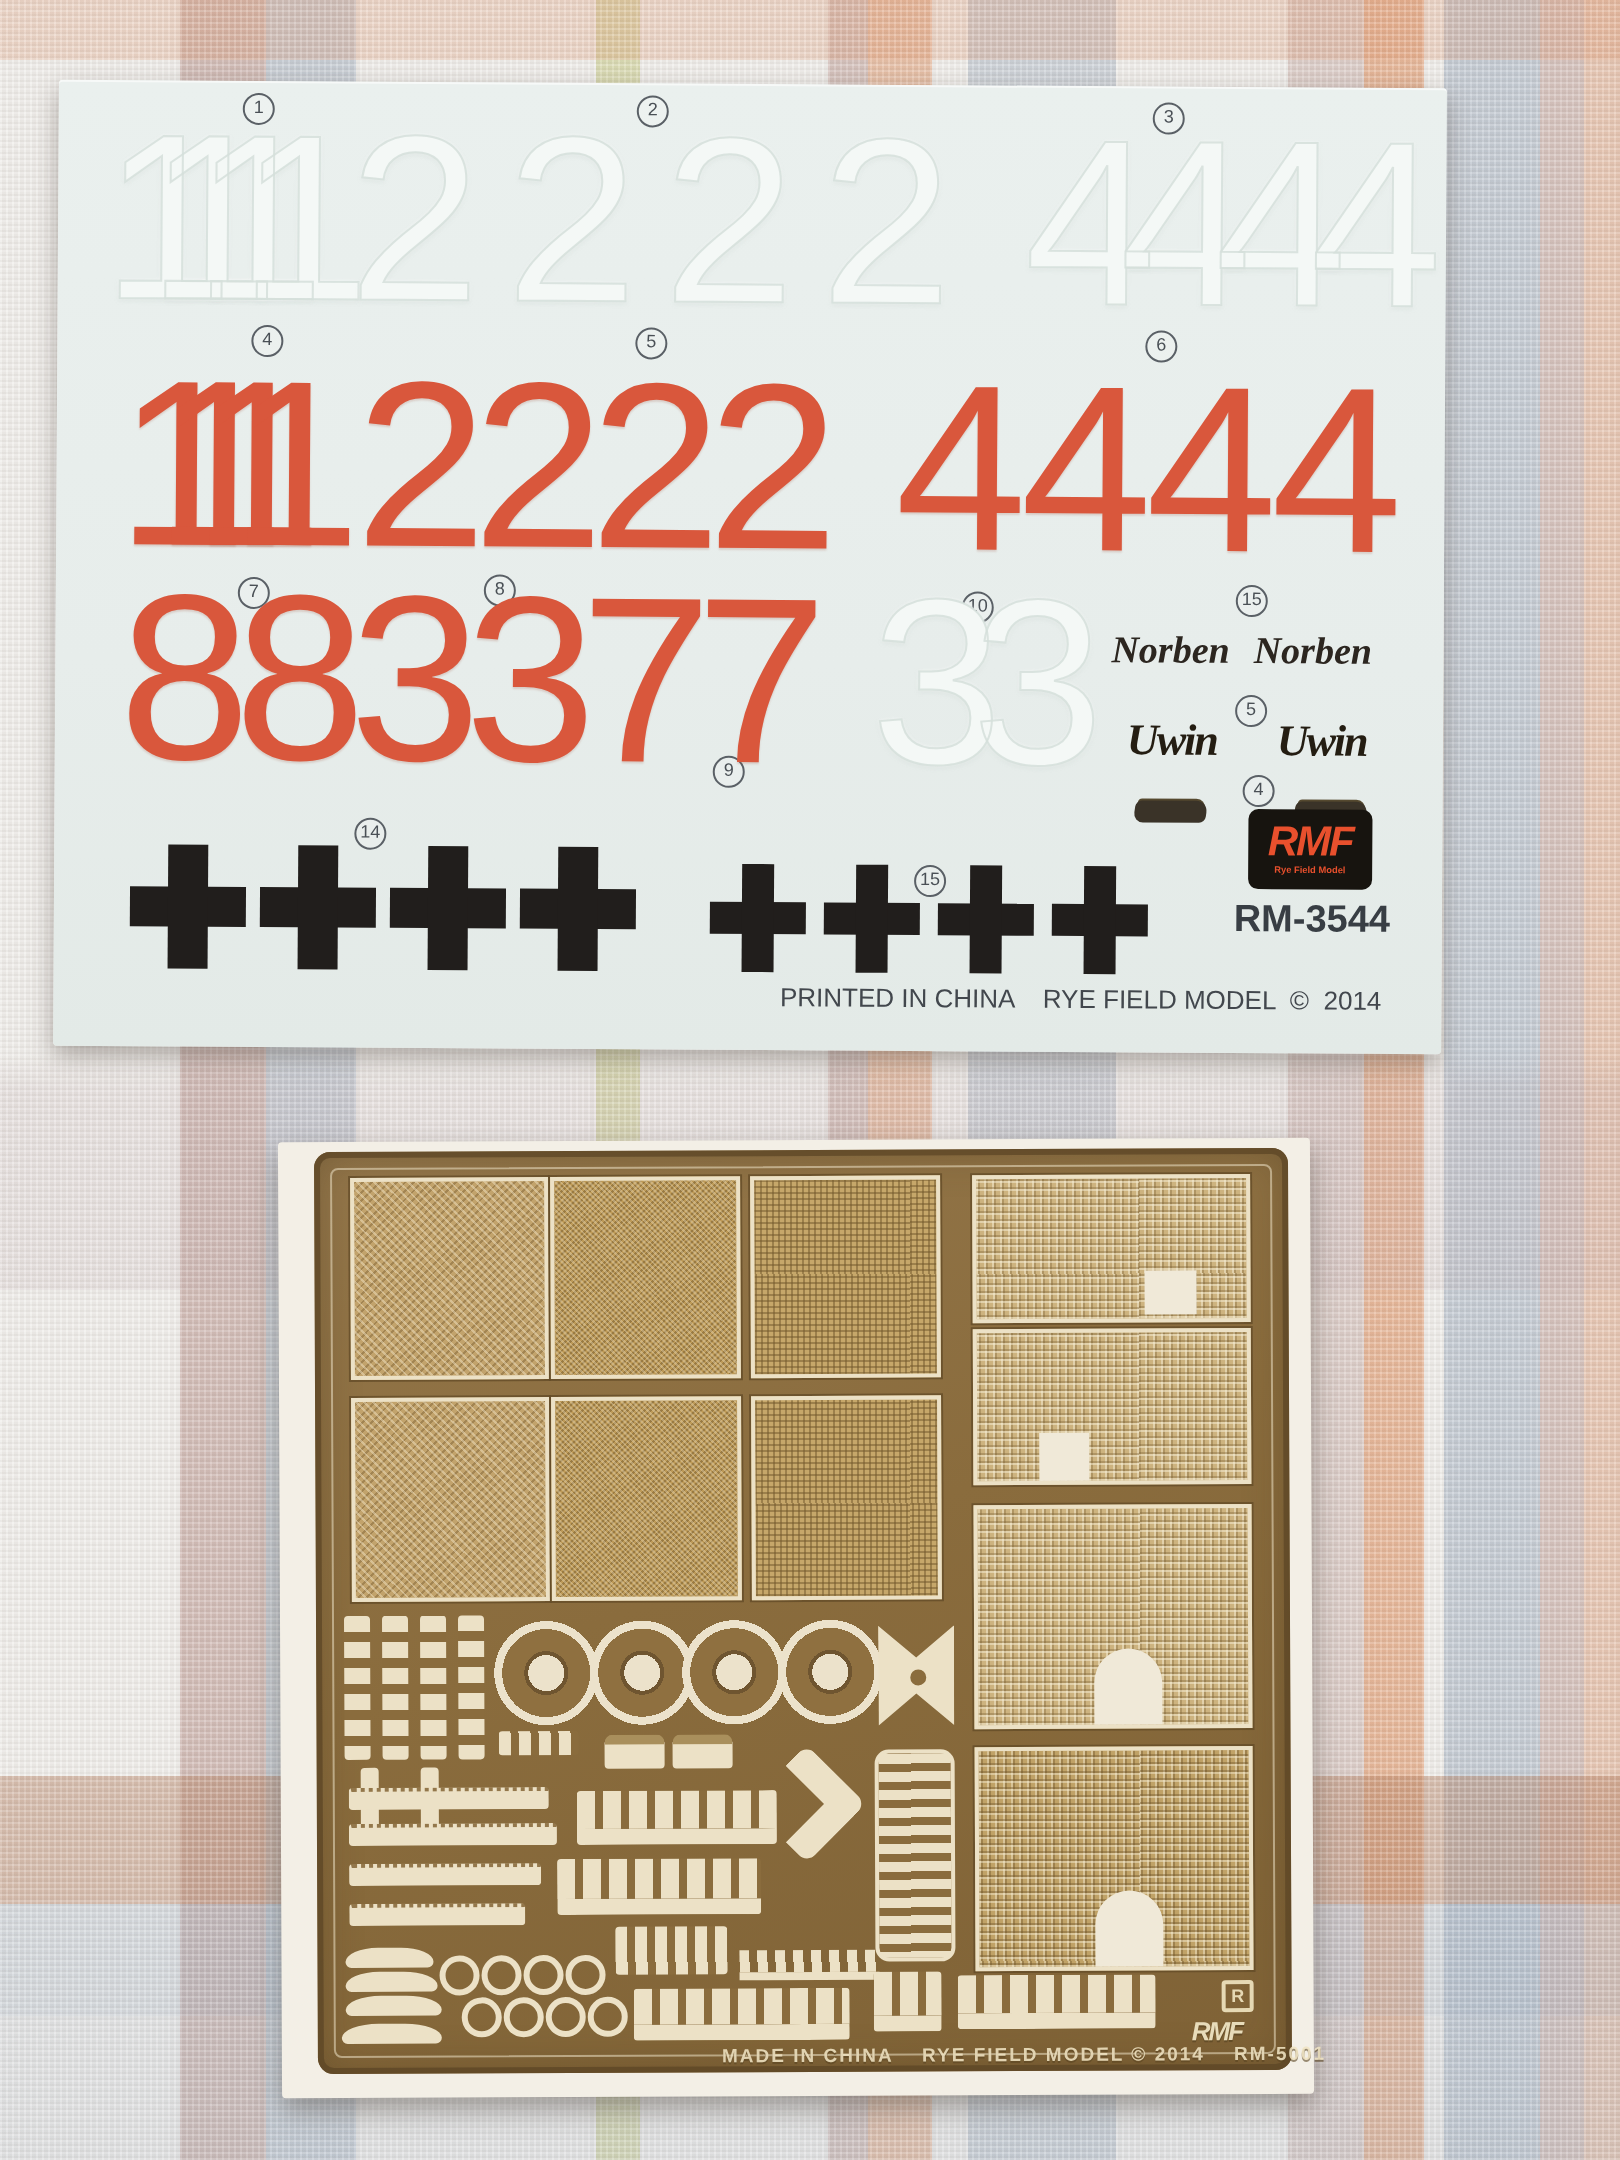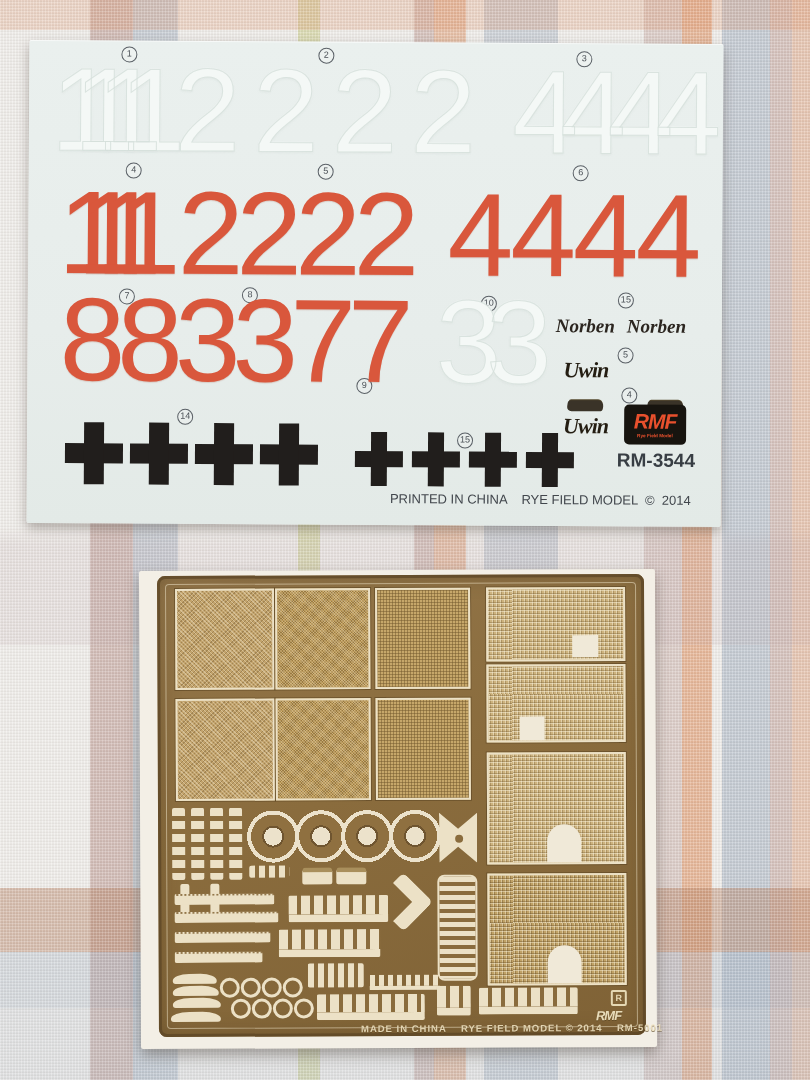--- a/index.html
+++ b/index.html
@@ -61,21 +61,21 @@
 
   .callout { position:absolute; width:16px; height:16px; border:1.5px solid #5a6066;
     border-radius:50%; box-sizing:border-box; font-size:9px; line-height:12px;
     text-align:center; color:#4a5056; background:rgba(255,255,255,0.15); }
 
   .name-norben { position:absolute; left:528px; top:272px; width:150px; display:flex; gap:12px;
     font-family:"Liberation Serif", serif; font-style:italic; font-weight:700;
     font-size:19px; color:#2c2620; }
   .name-uwin { position:absolute; left:536px; top:314px; width:140px; display:flex; gap:30px;
     font-family:"Liberation Serif", serif; font-style:italic; font-weight:700;
-    font-size:22px; color:#241d12; letter-spacing:-1px;flex-direction:column; }
+    font-size:22px; color:#241d12; letter-spacing:-1px; }
   .emblem { position:absolute; width:36px; height:11px; background:#3a3328;
     border-radius:3px 6px 3px 5px; box-shadow:0 -2px 0 -1px #55492f; transform:skewX(-8deg); }
 
   .cross { position:absolute; }
   .cross::before, .cross::after { content:""; position:absolute; background:#211e1c; }
   .cross-lg { width:58px; height:62px; }
   .cross-lg::before { left:0; top:21px; width:58px; height:20px; }
   .cross-lg::after  { left:19px; top:0; width:20px; height:62px; }
   .cross-sm { width:48px; height:54px; }
   .cross-sm::before { left:0; top:19px; width:48px; height:16px; }

